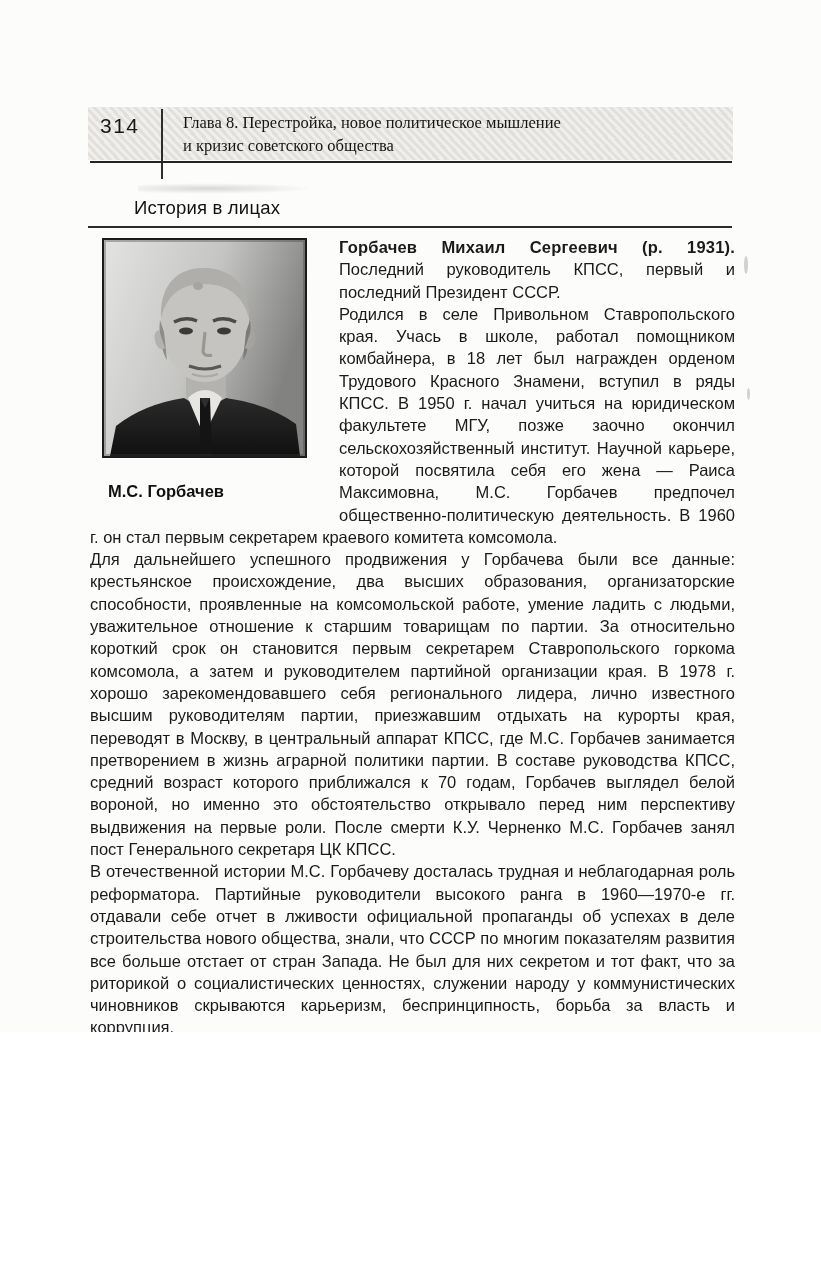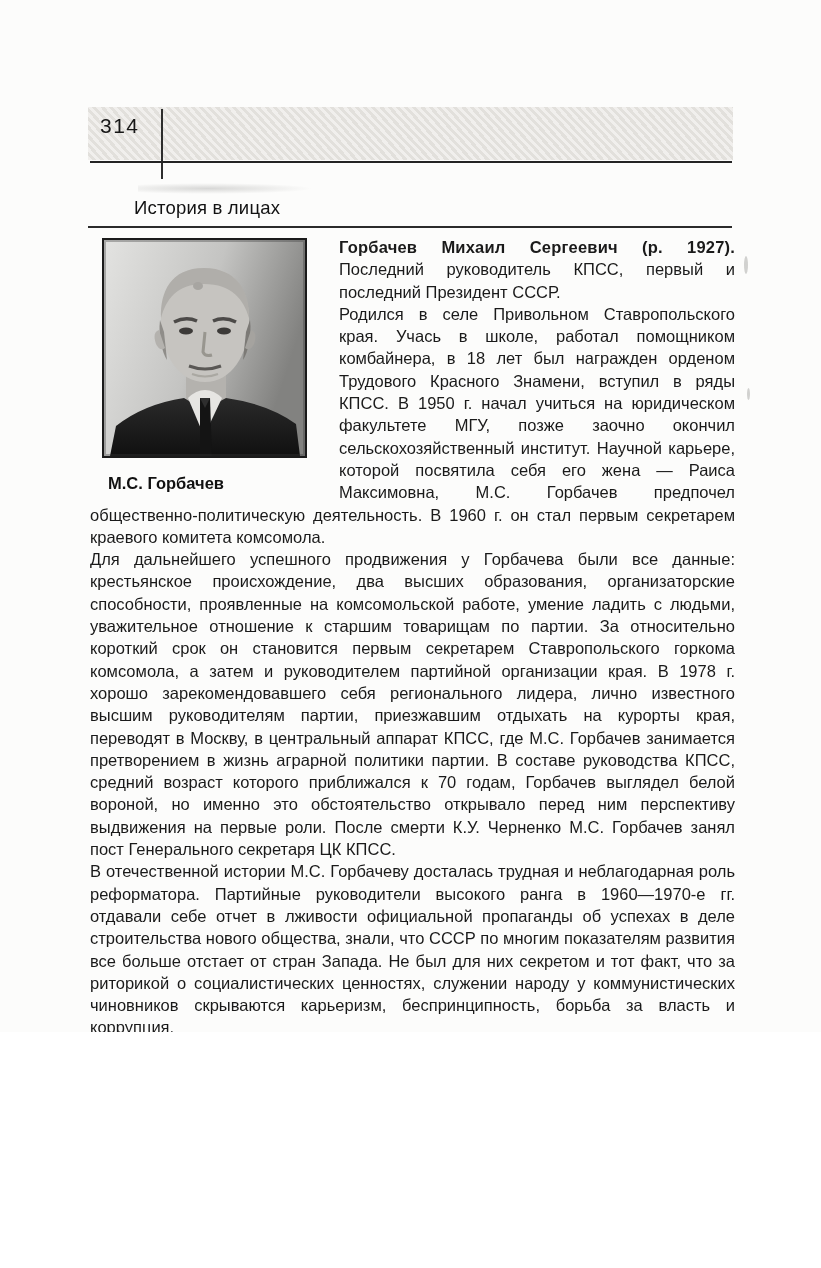--- a/index.html
+++ b/index.html
@@ -53,41 +53,43 @@
     hyphens:auto;
   }
   .article p{margin:0;}
   .figure{
     float:left;width:205px;margin:2px 32px 8px 12px;
   }
   .photo{
     width:201px;height:216px;border:2px solid #1b1b1b;display:block;background:#cfcfcf;
   }
   .figure-caption{
-    margin-top:14px;padding-left:6px;
+    margin-top:22px;padding-left:6px;
     font-size:16.5px;font-weight:bold;color:#111;
   }
   .lead b{letter-spacing:.2px;}
   
   .watermark{
     position:absolute;left:0;top:1242px;
     background:#e9dd8e;color:#2f2f2f;
     font-size:14.5px;padding:2px 7px 3px 4px;
     text-decoration:none;display:inline-block;
   }
 </style>
 </head>
 <body>
 
 <div class="page">
 
   <div class="head-band"></div>
   <div class="page-number">314</div>
   <div class="head-vrule"></div>
   <div class="chapter-title">
+    <div>Глава 8. Перестройка, новое политическое мышление</div>
+    <div>и кризис советского общества</div>
   </div>
   <div class="head-rule"></div>
   <div class="smudge"></div>
   <div class="speck" style="left:744px;top:256px;width:4px;height:18px;"></div>
   <div class="speck" style="left:747px;top:388px;width:3px;height:12px;"></div>
 
   <div class="section-heading">История в лицах</div>
   <div class="section-rule"></div>
 
   <div class="article">
@@ -136,21 +138,21 @@
         <path d="M84,158 L100,196 L118,158 Q110,150 101,150 Q92,150 84,158 Z" fill="#e6e5e2"></path>
 
         <path d="M96,158 L106,158 L108,216 L96,216 Z" fill="#141414"></path>
         <path d="M96,158 L106,158 L101,168 Z" fill="#2e2e2e"></path>
 
         <rect x="1" y="1" width="199" height="214" fill="none" stroke="#3a3a3a" stroke-opacity=".35" stroke-width="2"></rect>
       </svg>
       <figcaption class="figure-caption">М.С. Горбачев</figcaption>
     </figure>
 
-    <p class="lead"><b>Горбачев Михаил Сергеевич (р. 1927).</b> <span>Последний руководитель КПСС, первый и последний Президент СССР.</span></p>
+    <p class="lead"><b>Горбачев Михаил Сергеевич (р. 1931).</b> <span>Последний руководитель КПСС, первый и последний Президент СССР.</span></p>
     <p>Родился в селе Привольном Ставропольского края. Учась в школе, работал помощником комбайнера, в 18 лет был награжден орденом Трудового Красного Знамени, вступил в ряды КПСС. В 1950 г. начал учиться на юридическом факультете МГУ, позже заочно окончил сельскохозяйственный институт. Научной карьере, которой посвятила себя его жена — Раиса Максимовна, М.С. Горбачев предпочел общественно-политическую деятельность. В 1960 г. он стал первым секретарем краевого комитета комсомола.</p>
     <p>Для дальнейшего успешного продвижения у Горбачева были все данные: крестьянское происхождение, два высших образования, организаторские способности, проявленные на комсомольской работе, умение ладить с людьми, уважительное отношение к старшим товарищам по партии. За относительно короткий срок он становится первым секретарем Ставропольского горкома комсомола, а затем и руководителем партийной организации края. В 1978 г. хорошо зарекомендовавшего себя регионального лидера, лично известного высшим руководителям партии, приезжавшим отдыхать на курорты края, переводят в Москву, в центральный аппарат КПСС, где М.С. Горбачев занимается претворением в жизнь аграрной политики партии. В составе руководства КПСС, средний возраст которого приближался к 70 годам, Горбачев выглядел белой вороной, но именно это обстоятельство открывало перед ним перспективу выдвижения на первые роли. После смерти К.У. Черненко М.С. Горбачев занял пост Генерального секретаря ЦК КПСС.</p>
     <p>В отечественной истории М.С. Горбачеву досталась трудная и неблагодарная роль реформатора. Партийные руководители высокого ранга в 1960—1970-е гг. отдавали себе отчет в лживости официальной пропаганды об успехах в деле строительства нового общества, знали, что СССР по многим показателям развития все больше отстает от стран Запада. Не был для них секретом и тот факт, что за риторикой о социалистических ценностях, служении народу у коммунистических чиновников скрываются карьеризм, беспринципность, борьба за власть и коррупция.</p>
   </div>
 
   <a class="watermark" href="#">http://gdz.wtf</a>
 
 </div>
 
 </body></html>

